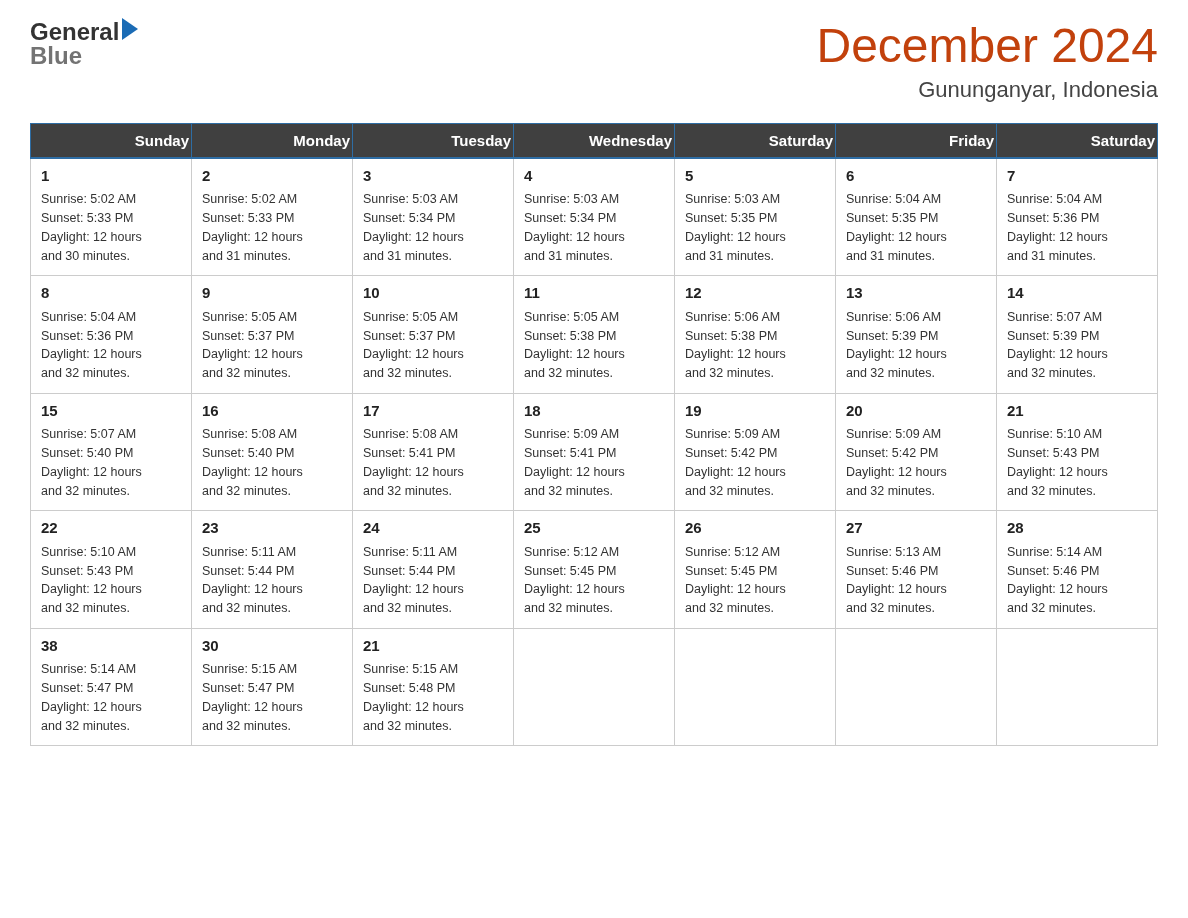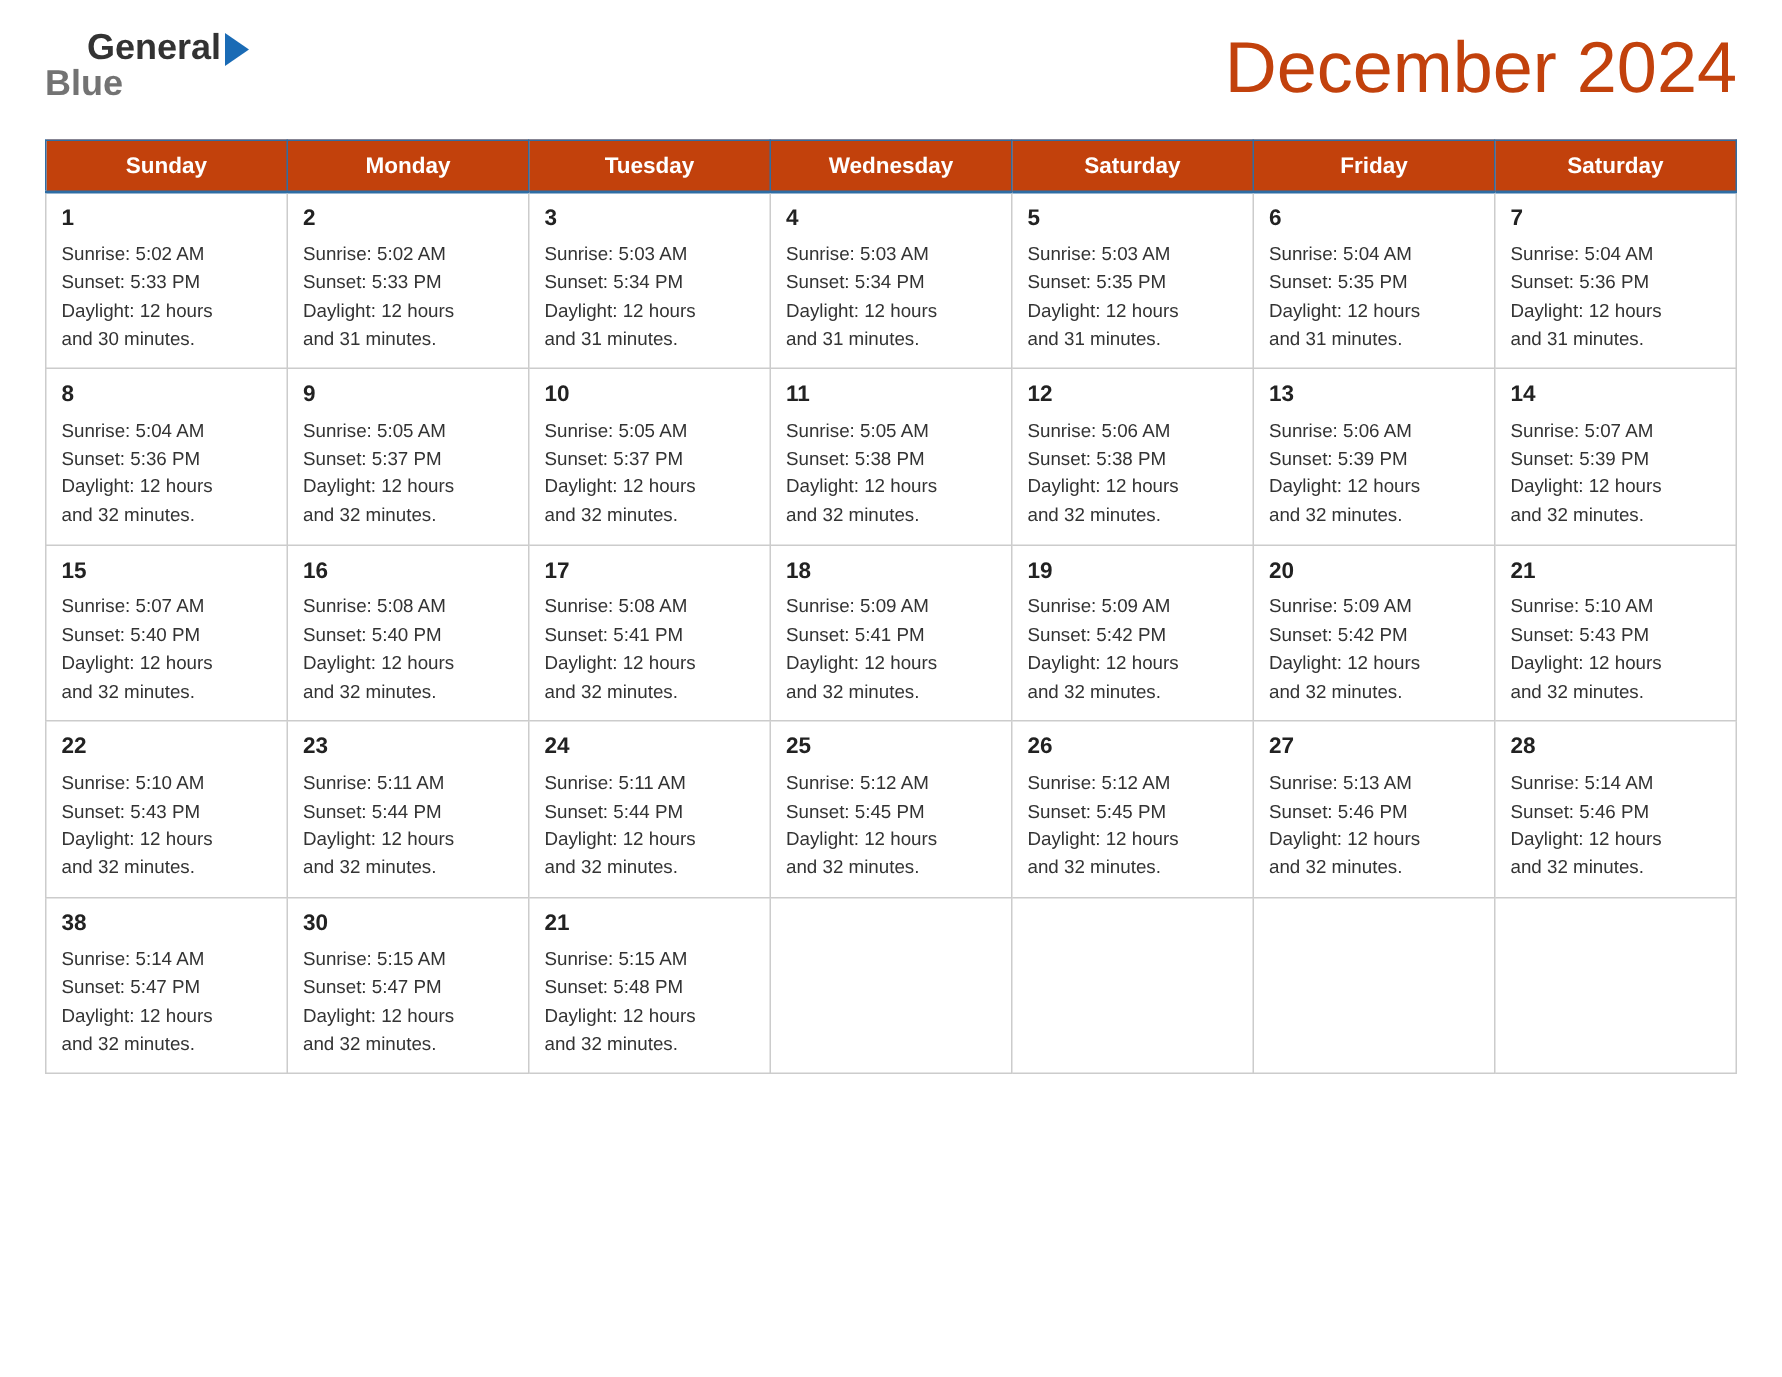--- a/index.html
+++ b/index.html
@@ -34,26 +34,26 @@
       font-size: 22px;
       color: #444;
       margin-top: 4px;
     }
     .calendar-table {
       width: 100%;
       border-collapse: collapse;
       table-layout: fixed;
     }
     .calendar-table thead tr th {
-      background-color: #c2410c;
+      background-color: #404040;
       color: #fff;
       font-size: 15px;
       font-weight: bold;
-      padding: 8px 26px;
-      text-align: center;
+      padding: 8px 2px;
+      text-align: right;
       border: 1px solid #2e6da4;
     }
     .calendar-table tbody tr td {
       vertical-align: top;
       padding: 6px 10px 10px 10px;
       border: 1px solid #ccc;
       font-size: 12.5px;
       color: #333;
       line-height: 1.5;
       min-height: 90px;
@@ -72,22 +72,21 @@
       border-top: 2px solid #2e6da4;
     }
     .logo-icon {
       display: flex;
       flex-direction: column;
       align-items: flex-start;
       line-height: 1;
     }
     .logo-wrapper {
       display: flex;
-      align-items: flex-end;
-      margin-left: 28px;
+      align-items: flex-start;
     }
     .logo-arrow {
       display: inline-block;
       width: 0;
       height: 0;
       border-top: 11px solid transparent;
       border-bottom: 11px solid transparent;
       border-left: 16px solid #1a6bb5;
       margin-left: 3px;
       margin-top: -2px;
@@ -101,20 +100,21 @@
     <div class="logo-icon">
       <div class="logo-wrapper">
         <span style="font-size:24px;font-weight:bold;color:#333;">General</span>
         <span class="logo-arrow"></span>
       </div>
       <span style="font-size:24px;font-weight:bold;color:#737373;margin-top:0px;">Blue</span>
     </div>
   </div>
   <div class="title-section">
     <div class="month-title">December 2024</div>
+    <div class="location">Gununganyar, Indonesia</div>
   </div>
 </div>
 
 <table class="calendar-table">
   <thead>
     <tr>
     <th>Sunday</th>
         <th>Monday</th>
         <th>Tuesday</th>
         <th>Wednesday</th>

